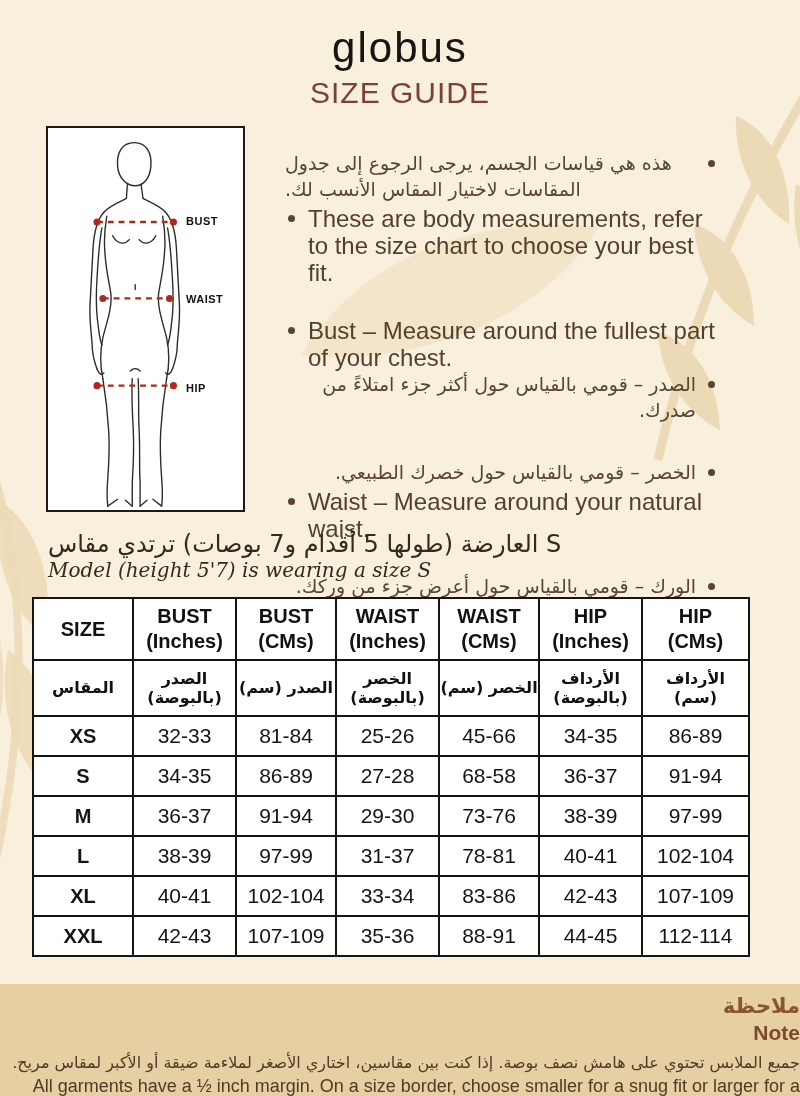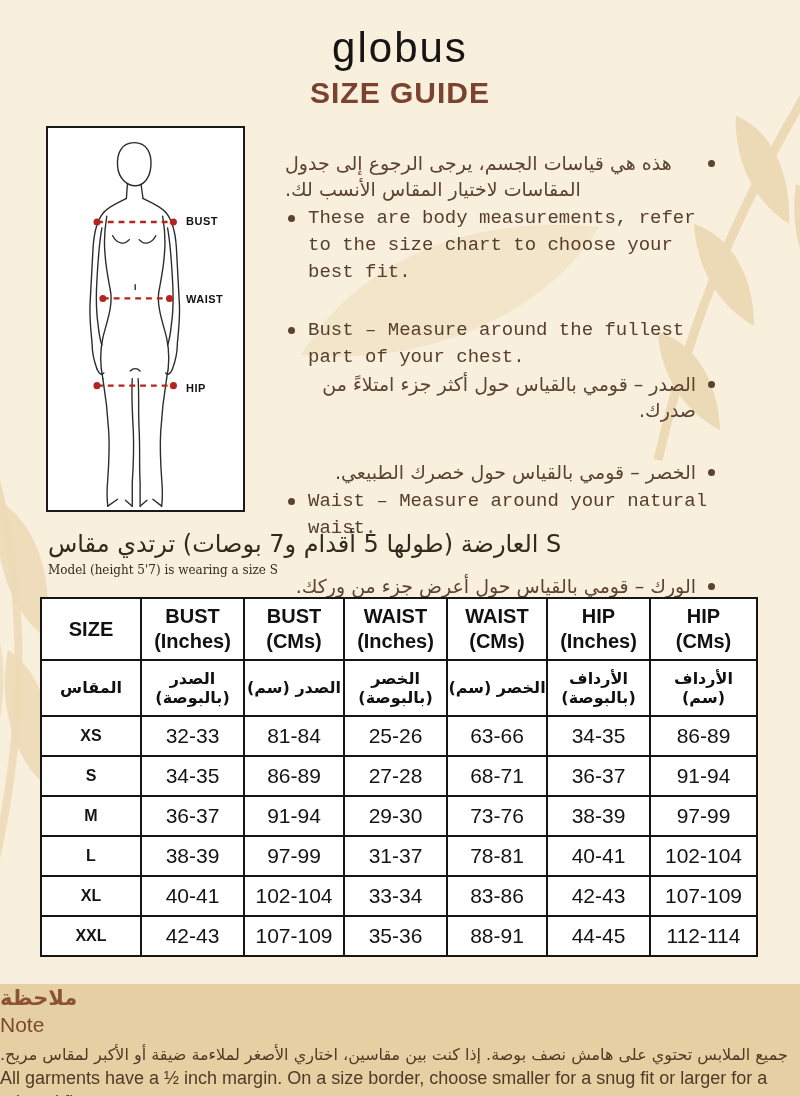--- a/index.html
+++ b/index.html
@@ -9,67 +9,67 @@
   *{margin:0;padding:0;box-sizing:border-box;}
   html,body{background:#d9d2c2;}
   .page{position:relative;width:800px;height:1096px;margin:0 auto;overflow:hidden;
         background:var(--background);font-family:"Liberation Sans",sans-serif;}
   .deco{position:absolute;z-index:0;pointer-events:none;}
   .content{position:relative;z-index:1;}
 
   
   .brand{position:absolute;top:24px;left:0;width:100%;text-align:center;z-index:2;}
   .logo{font-size:42px;color:#171513;letter-spacing:2px;font-weight:normal;}
-  .page-title{font-size:30px;font-weight:bold;color:var(--accent-brown);letter-spacing:1px;margin-top:4px;}
+  .page-title{font-size:30px;font-weight:normal;color:var(--accent-brown);letter-spacing:1px;margin-top:4px;}
 
   
   .figure-box{position:absolute;left:46px;top:126px;width:199px;height:386px;background:#ffffff;
               border:2px solid #1a1a1a;z-index:2;}
   .figure-box svg{position:absolute;left:0;top:0;}
   .fig-label{position:absolute;font-size:11px;font-weight:bold;color:#111;letter-spacing:.5px;}
   .fig-label.bust{left:138px;top:87px;}
   .fig-label.waist{left:138px;top:165px;}
   .fig-label.hip{left:138px;top:254px;}
 
   
   .instructions{position:absolute;left:285px;top:150px;width:432px;z-index:2;}
   .item{position:relative;}
   .dot{position:absolute;width:7px;height:7px;border-radius:50%;background:var(--text-brown);}
   .item-ar{direction:rtl;text-align:right;padding-right:21px;font-family:"DejaVu Sans",sans-serif;
            font-size:19px;line-height:26px;color:var(--text-brown);}
   .item-ar .dot{right:2px;top:10px;}
   .item-ar.wrap-left{text-align:left;}
-  .item-en{padding-left:23px;font-family:Liberation Mono, monospace;
-           font-size:19px;line-height:27px;color:#553e2c;margin-top:3px;}
+  .item-en{padding-left:23px;font-family:Liberation Sans, sans-serif;
+           font-size:24px;line-height:27px;color:#553e2c;margin-top:3px;}
   .item-en .dot{left:3px;top:10px;}
   .group{margin-bottom:31px;}
   .group.g2{margin-bottom:36px;}
 
   
   .model-info{position:absolute;left:48px;top:531px;z-index:2;color:#33291d;}
   .model-ar{font-family:"DejaVu Sans",sans-serif;font-size:24px;line-height:26px;direction:ltr;text-align:left;}
-  .model-en{font-family:"DejaVu Serif","Liberation Serif",serif;font-size:12px;line-height:26px;}
-
-  
-  .size-table{position:absolute;left:40px;top:597px;width:716px;border-collapse:collapse;
+  .model-en{font-family:"DejaVu Serif","Liberation Serif",serif;font-size:20px;line-height:26px;font-style:italic;}
+
+  
+  .size-table{position:absolute;left:32px;top:597px;width:716px;border-collapse:collapse;
               background:#ffffff;z-index:2;table-layout:fixed;padding-left:12px;}
   .size-table td,.size-table th{border:2px solid var(--table-border);text-align:center;vertical-align:middle;}
   .hrow-en th{height:62px;font-size:20px;font-weight:bold;color:#111;line-height:1.25;}
   .hrow-ar th{height:56px;font-size:16px;font-weight:bold;color:#111;direction:rtl;
               font-family:"DejaVu Sans",sans-serif;line-height:1.2;}
   .hl1,.hl2{display:block;}
   .hl2:empty{display:none;}
   .size-table tbody td{height:40px;font-size:21px;color:#141414;}
-  .size-table tbody td.size-col{font-weight:bold;font-size:16px;}
+  .size-table tbody td.size-col{font-weight:bold;font-size:20px;}
 
   
   .note-band{position:absolute;left:0;top:984px;width:800px;height:112px;background:var(--note-band);
-             text-align:left;padding-top:1px;z-index:2;}
+             text-align:right;padding-top:9px;z-index:2;}
   .note-title-ar{font-family:"DejaVu Sans",sans-serif;direction:rtl;font-size:21px;font-weight:bold;color:#8a5332;line-height:26px;}
-  .note-title-en{font-size:21px;font-weight:normal;color:#7c4a2b;line-height:26px;margin-top:1px;}
+  .note-title-en{font-size:21px;font-weight:bold;color:#7c4a2b;line-height:26px;margin-top:1px;}
   .note-body-ar{font-family:"DejaVu Sans",sans-serif;direction:rtl;font-size:16px;color:#4f3a26;line-height:23px;margin-top:5px;}
   .note-body-en{font-size:18px;color:#4f3a26;line-height:24px;}
 </style>
 </head>
 <body>
 
 <div class="page">
 
   <svg class="deco" style="right:-36px;top:64px" width="250" height="400" viewBox="0 0 250 400">
     <path d="M238,0 C170,110 110,230 72,396" fill="none" style="stroke:var(--leaf)" stroke-width="9"></path>
@@ -231,30 +231,30 @@
             <span class="hl1">الأرداف (سم)</span>
           </th>
       </tr>
     </thead>
     <tbody>
         <tr>
           <td class="size-col">XS</td>
           <td>32-33</td>
           <td>81-84</td>
           <td>25-26</td>
-          <td>63-66</td>
+          <td>45-66</td>
           <td>34-35</td>
           <td>86-89</td>
         </tr>
         <tr>
           <td class="size-col">S</td>
           <td>34-35</td>
           <td>86-89</td>
           <td>27-28</td>
-          <td>68-71</td>
+          <td>68-58</td>
           <td>36-37</td>
           <td>91-94</td>
         </tr>
         <tr>
           <td class="size-col">M</td>
           <td>36-37</td>
           <td>91-94</td>
           <td>29-30</td>
           <td>73-76</td>
           <td>38-39</td>

